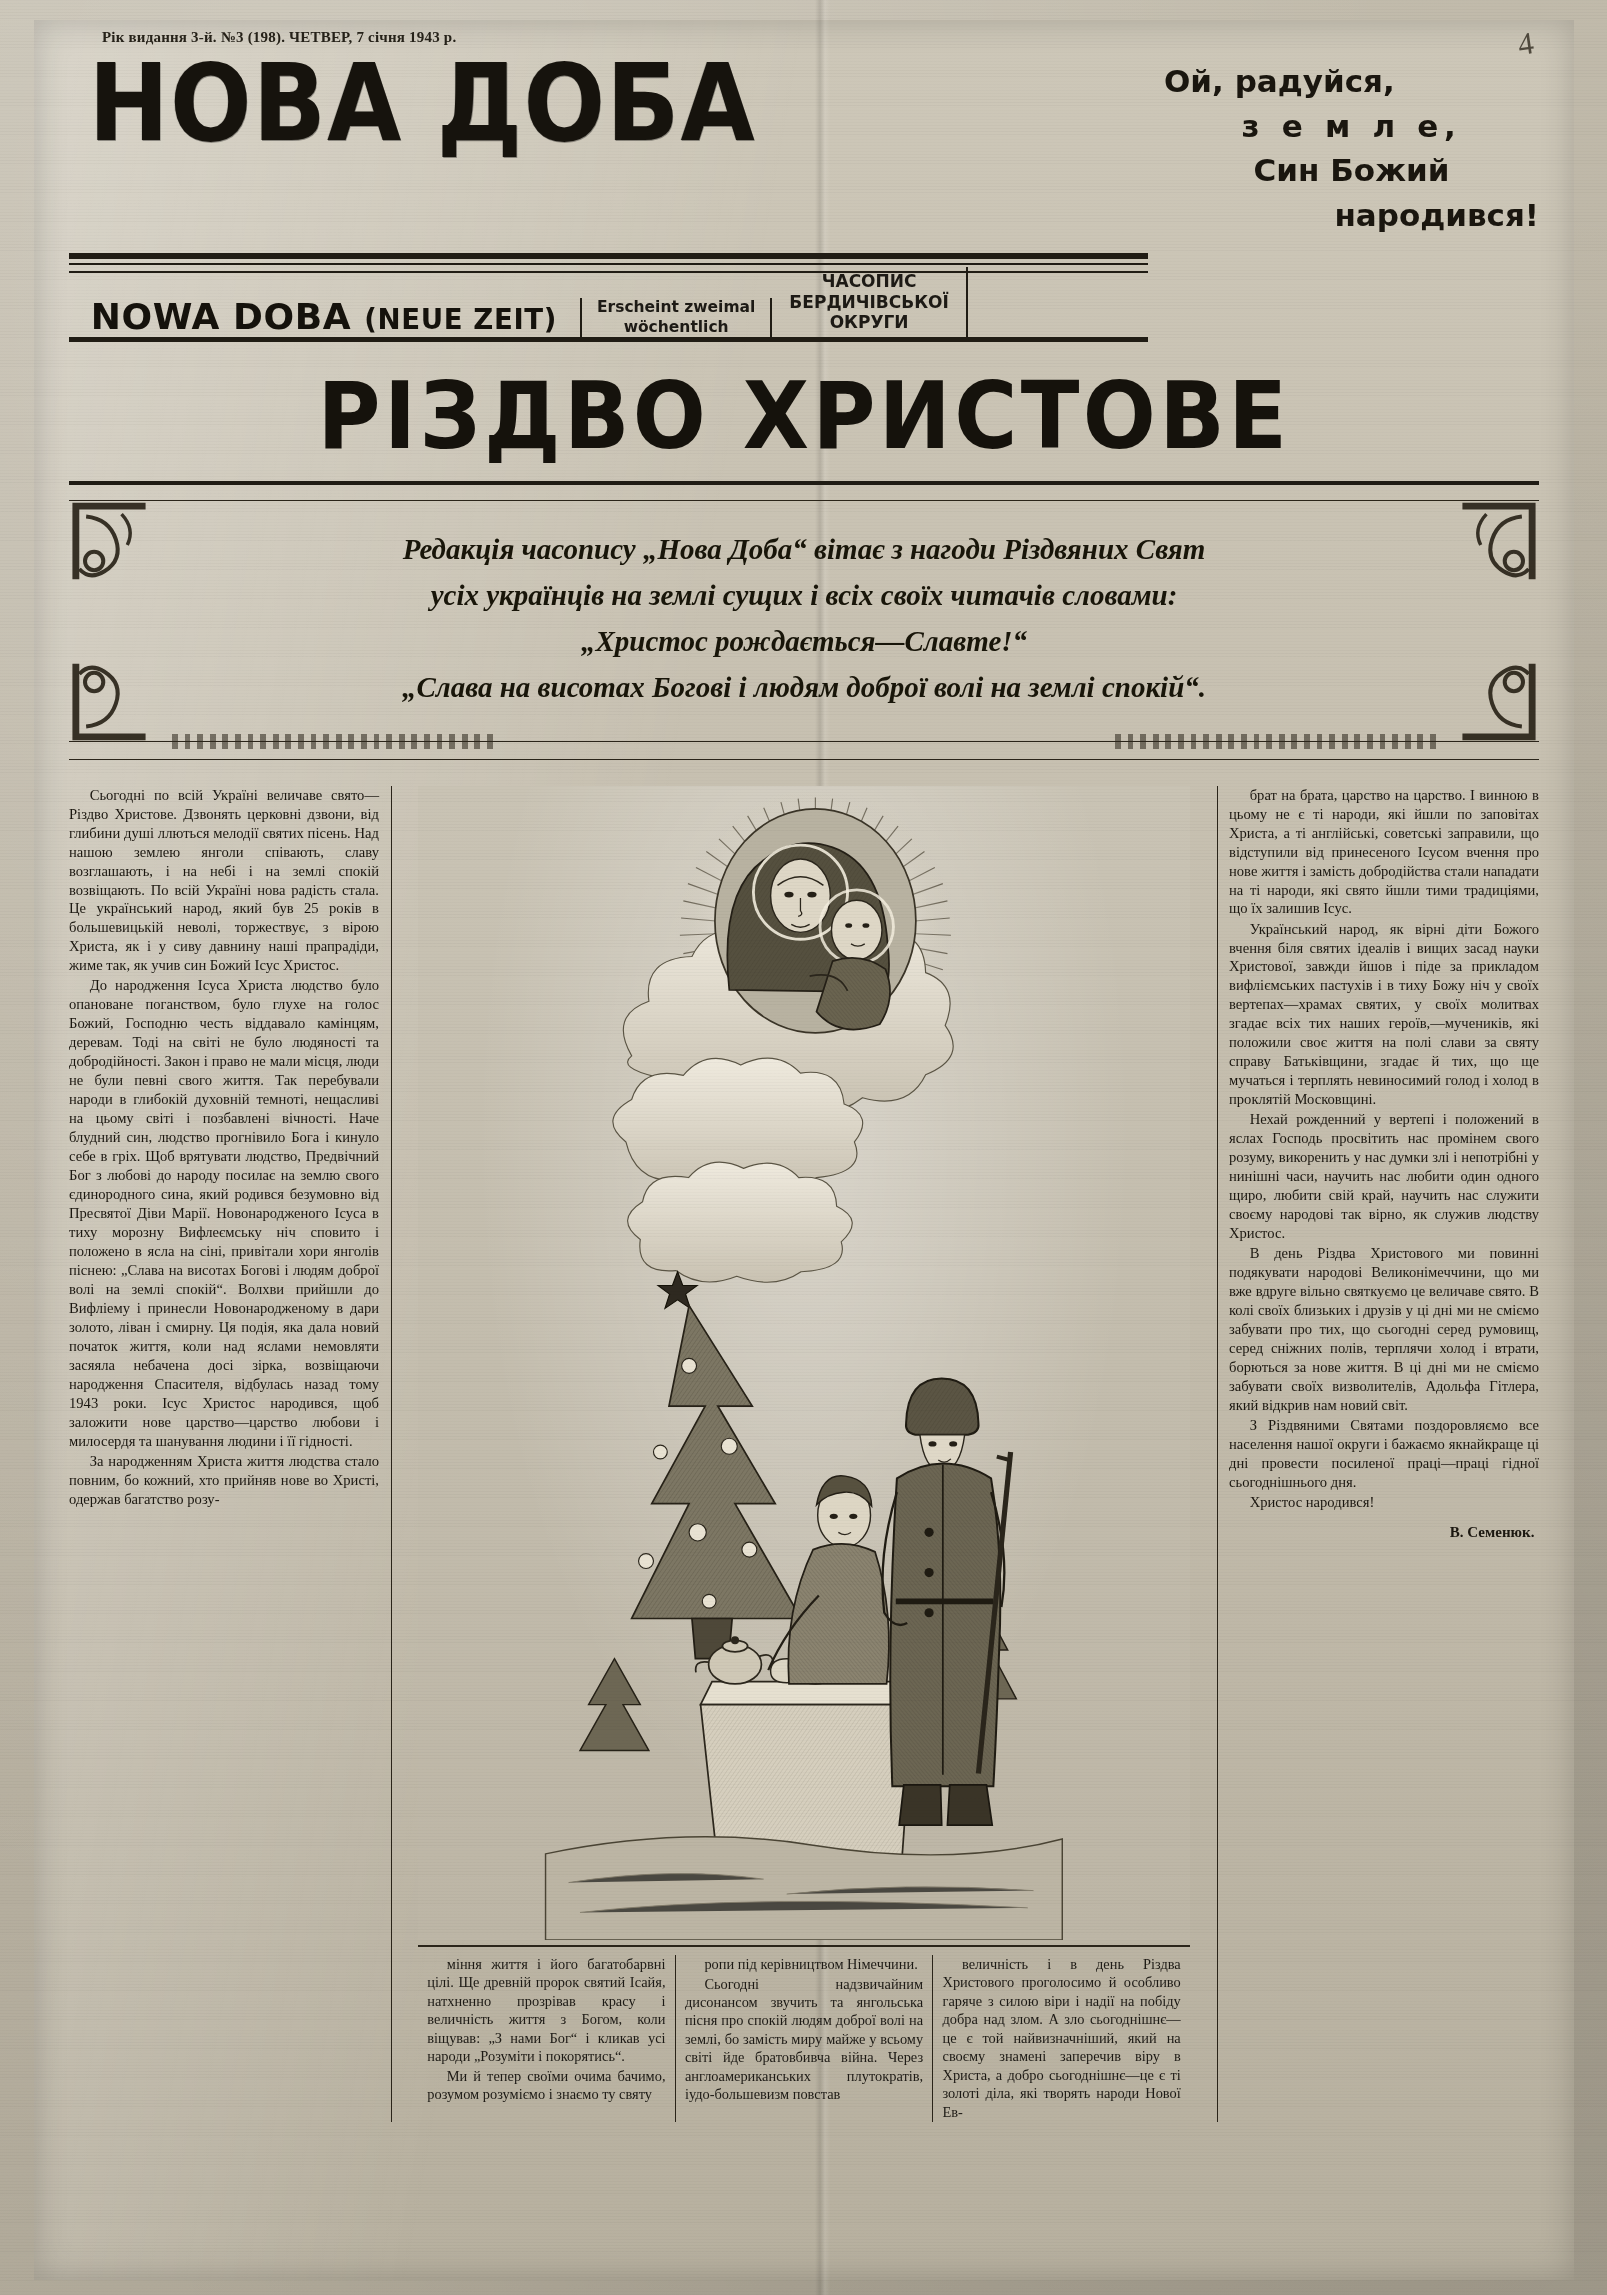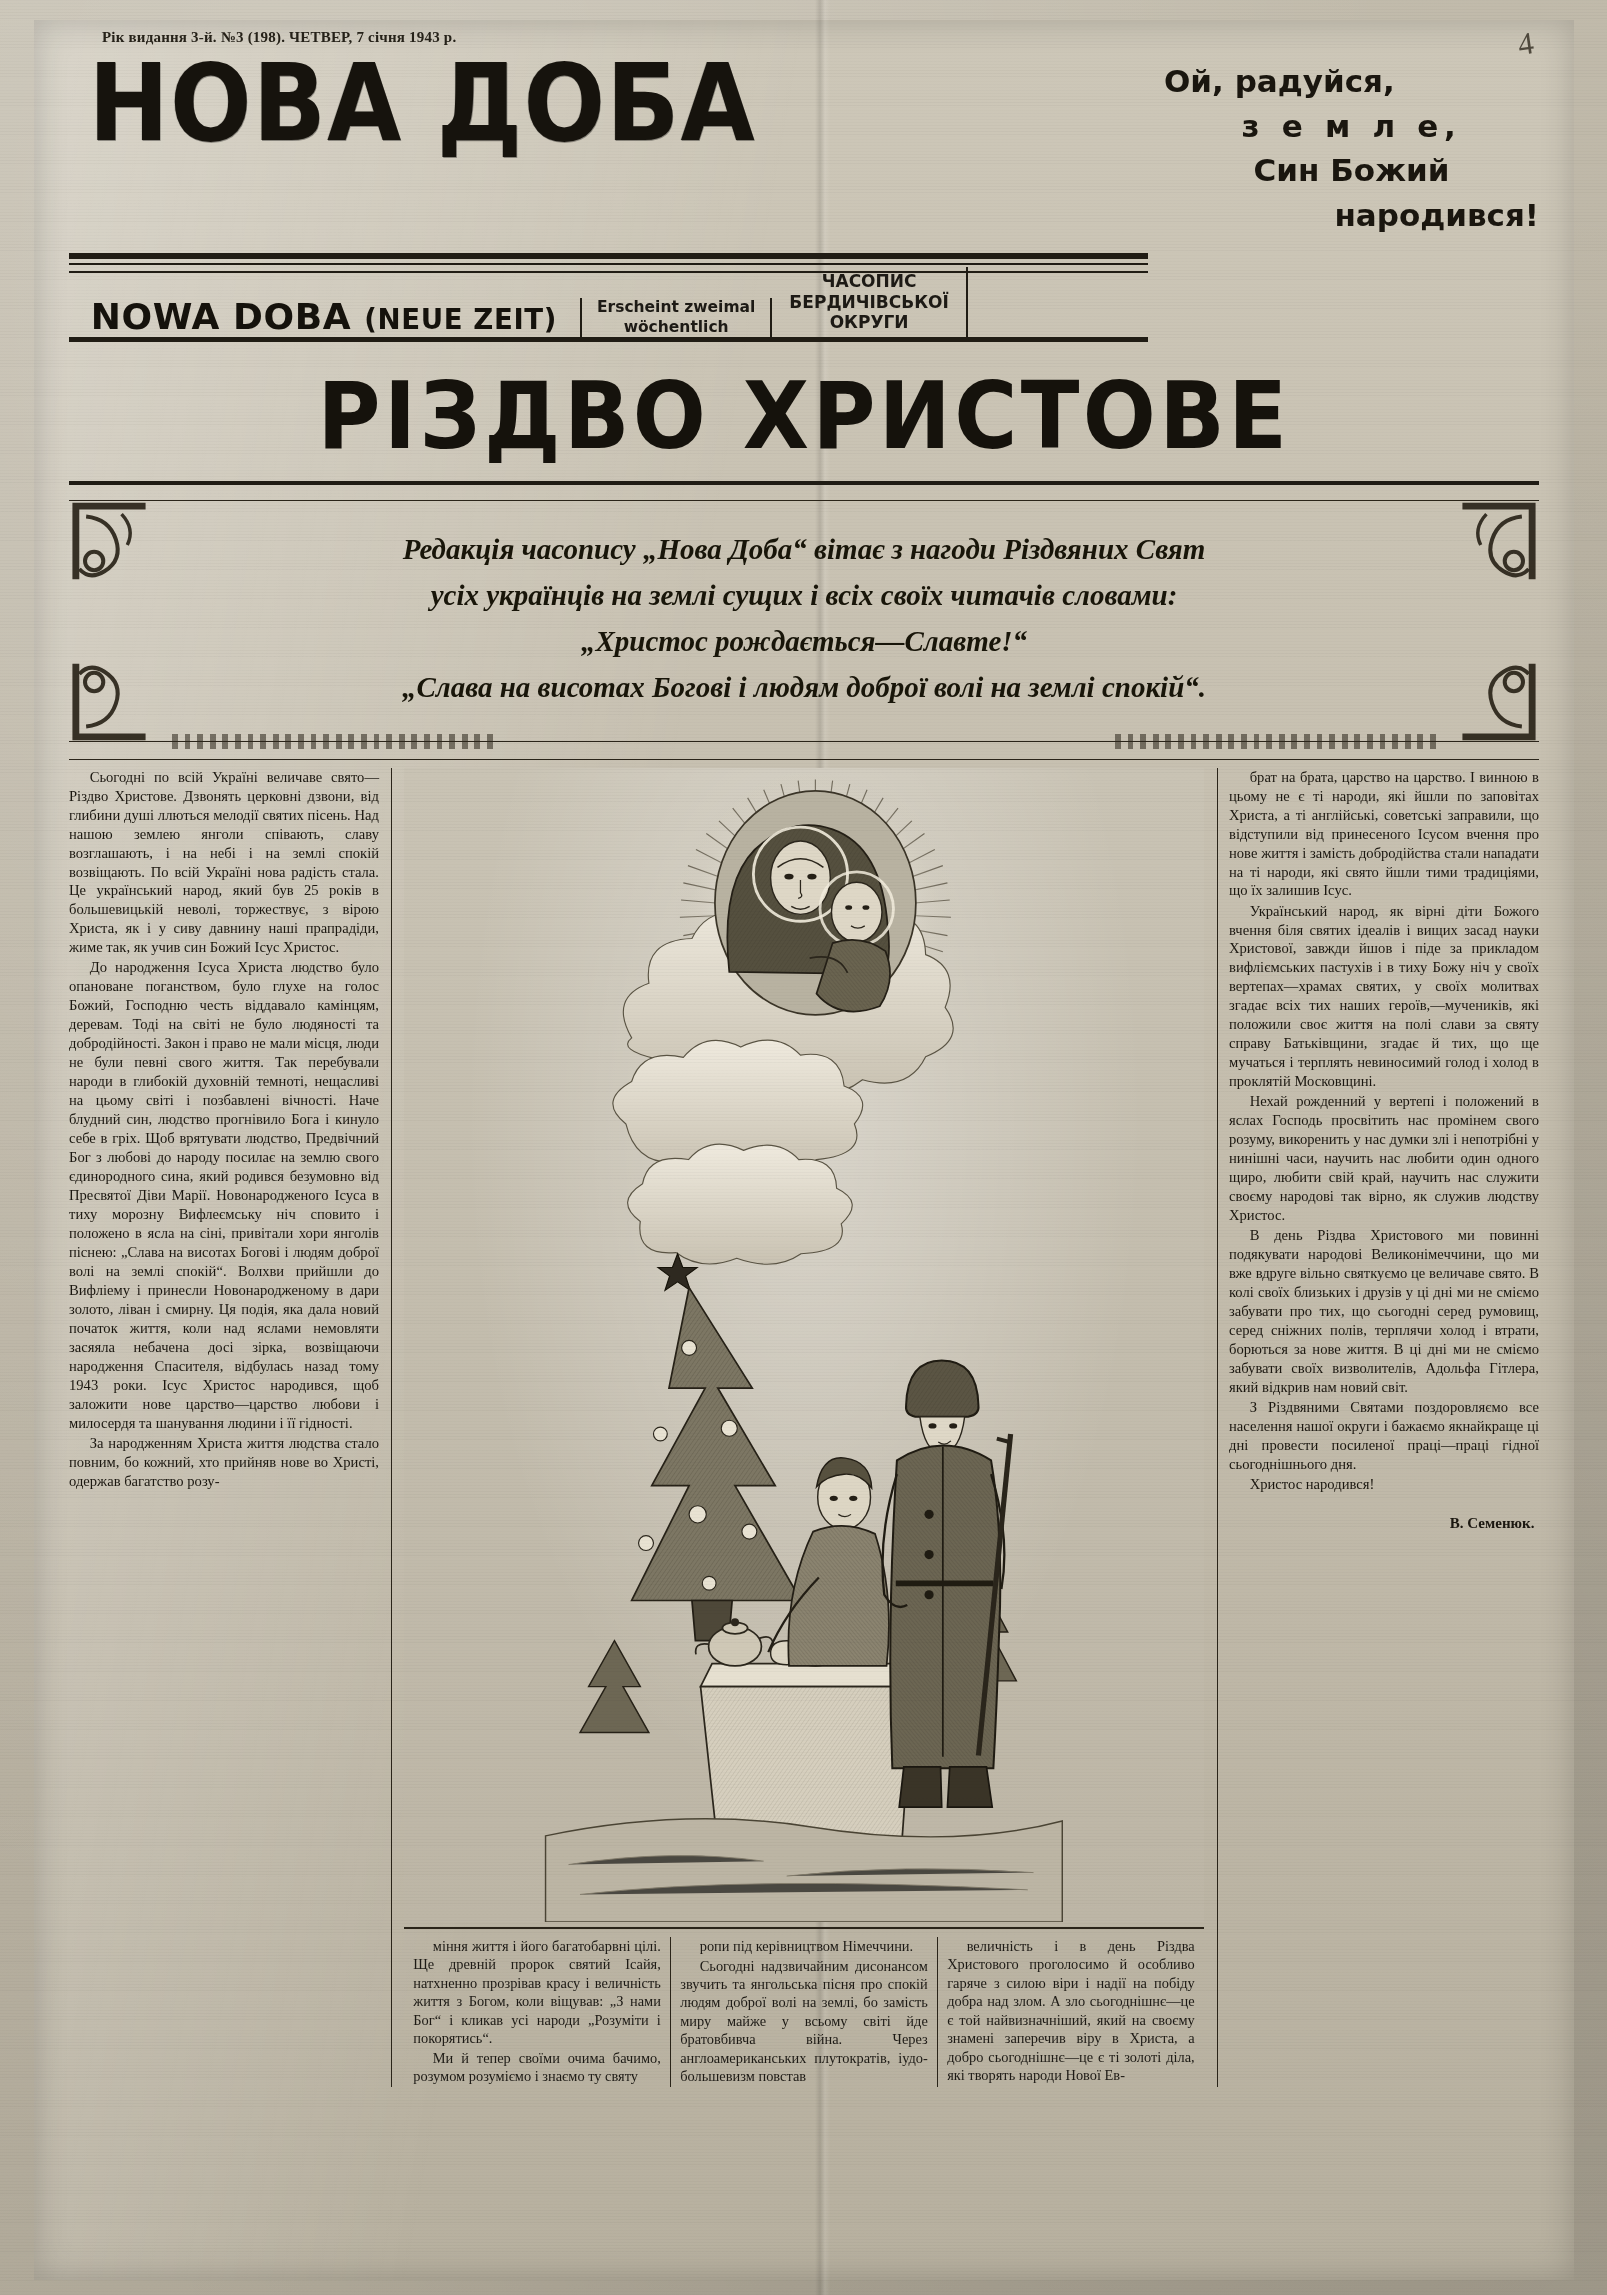--- a/index.html
+++ b/index.html
@@ -209,23 +209,23 @@
       repeating-linear-gradient(90deg,#2a2419 0 5.7px, rgba(0,0,0,0) 5.7px 12.6px);
     opacity:.55;
   }
   .orn-bar.left{left:103px;width:321px;}
   .orn-bar.right{right:103px;width:321px;}
 
   
   .body-area{
     margin-top:17px;
     display:flex;
-    gap:0;
+    gap:14px;
     border-top:1.7px solid #2a2419;
-    padding-top:8px;
+    padding-top:26px;
   }
   .col{
     font-family:"Liberation Serif", serif;
     font-size:14.6px;
     line-height:1.30;
     text-align:justify;
     color:#1b1710;
     hyphens:auto;
   }
   .col p{margin:0 0 1.1px 0;text-indent:20.7px;}
@@ -259,21 +259,21 @@
     line-height:1.28;
     text-align:justify;
     padding:0 9.2px;
   }
   .sub-cols .sc + .sc{border-left:1.7px solid #2a2419;}
   .sub-cols .sc p{margin:0 0 1.1px 0;text-indent:19.5px;}
   .signature{
     text-align:right;
     font-weight:bold;
     font-size:15px;
-    margin-top:20px;
+    margin-top:11px;
     padding-right:4.6px;
   }
   .fold{
     position:absolute;
     top:0;bottom:0;
     width:15px;
     background:linear-gradient(90deg, rgba(0,0,0,0.0), rgba(0,0,0,0.10), rgba(255,255,255,0.10), rgba(0,0,0,0.0));
     pointer-events:none;
   }
 </style>

